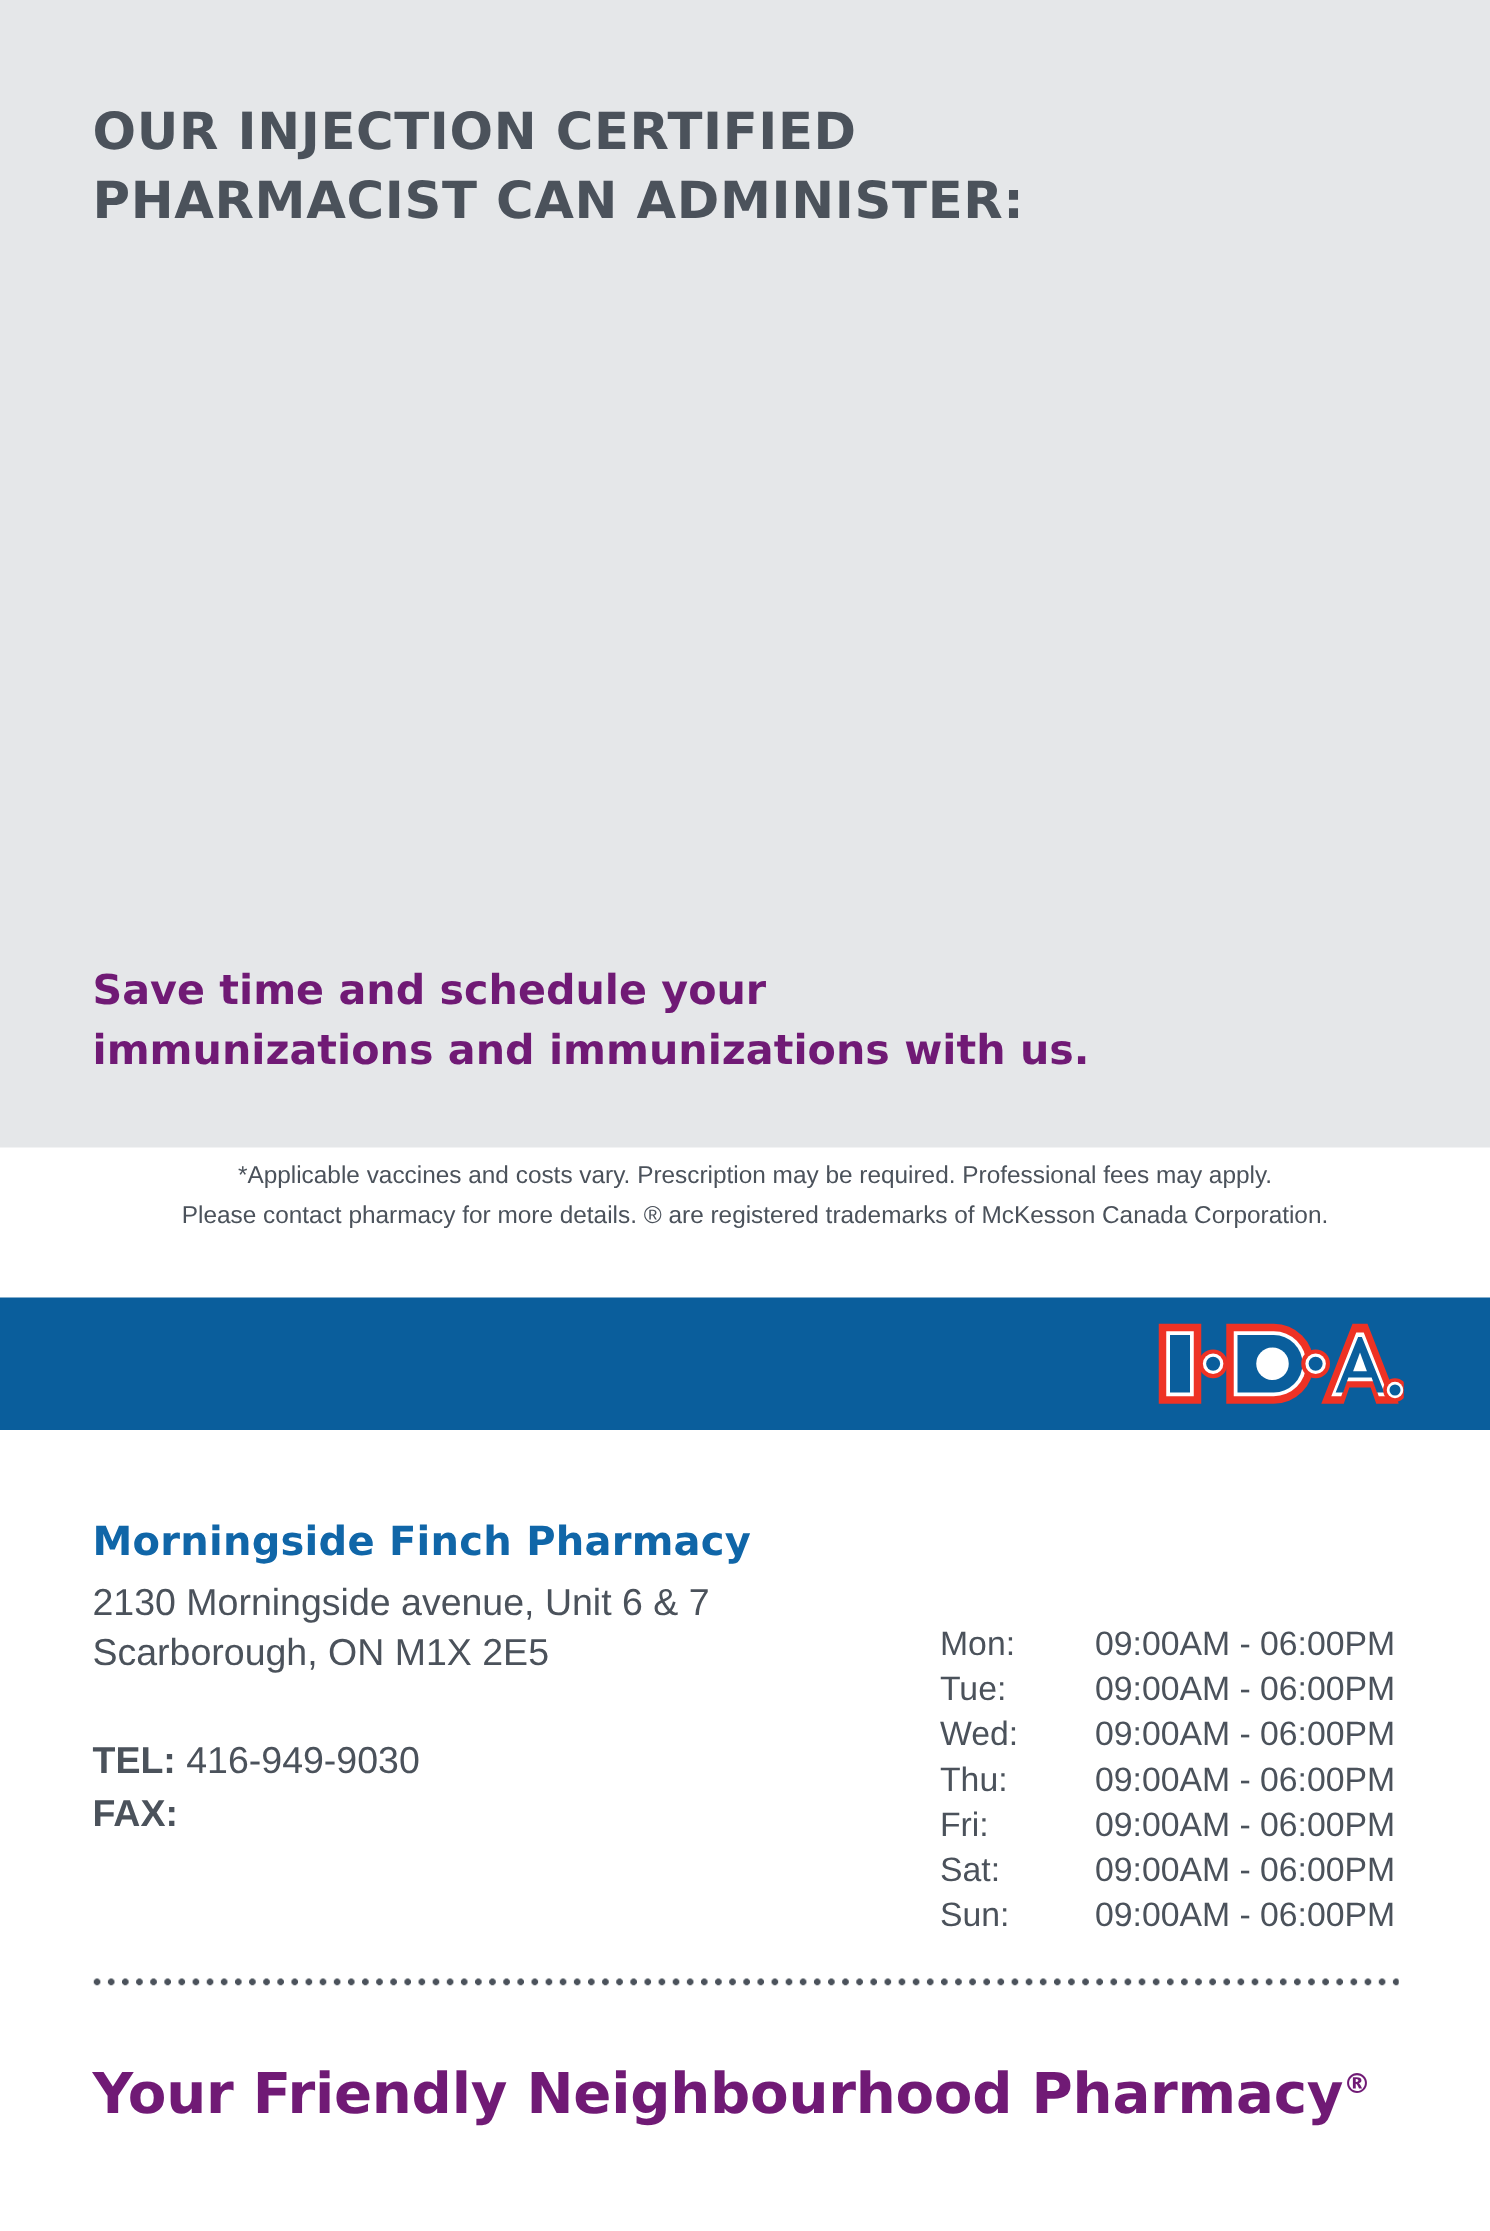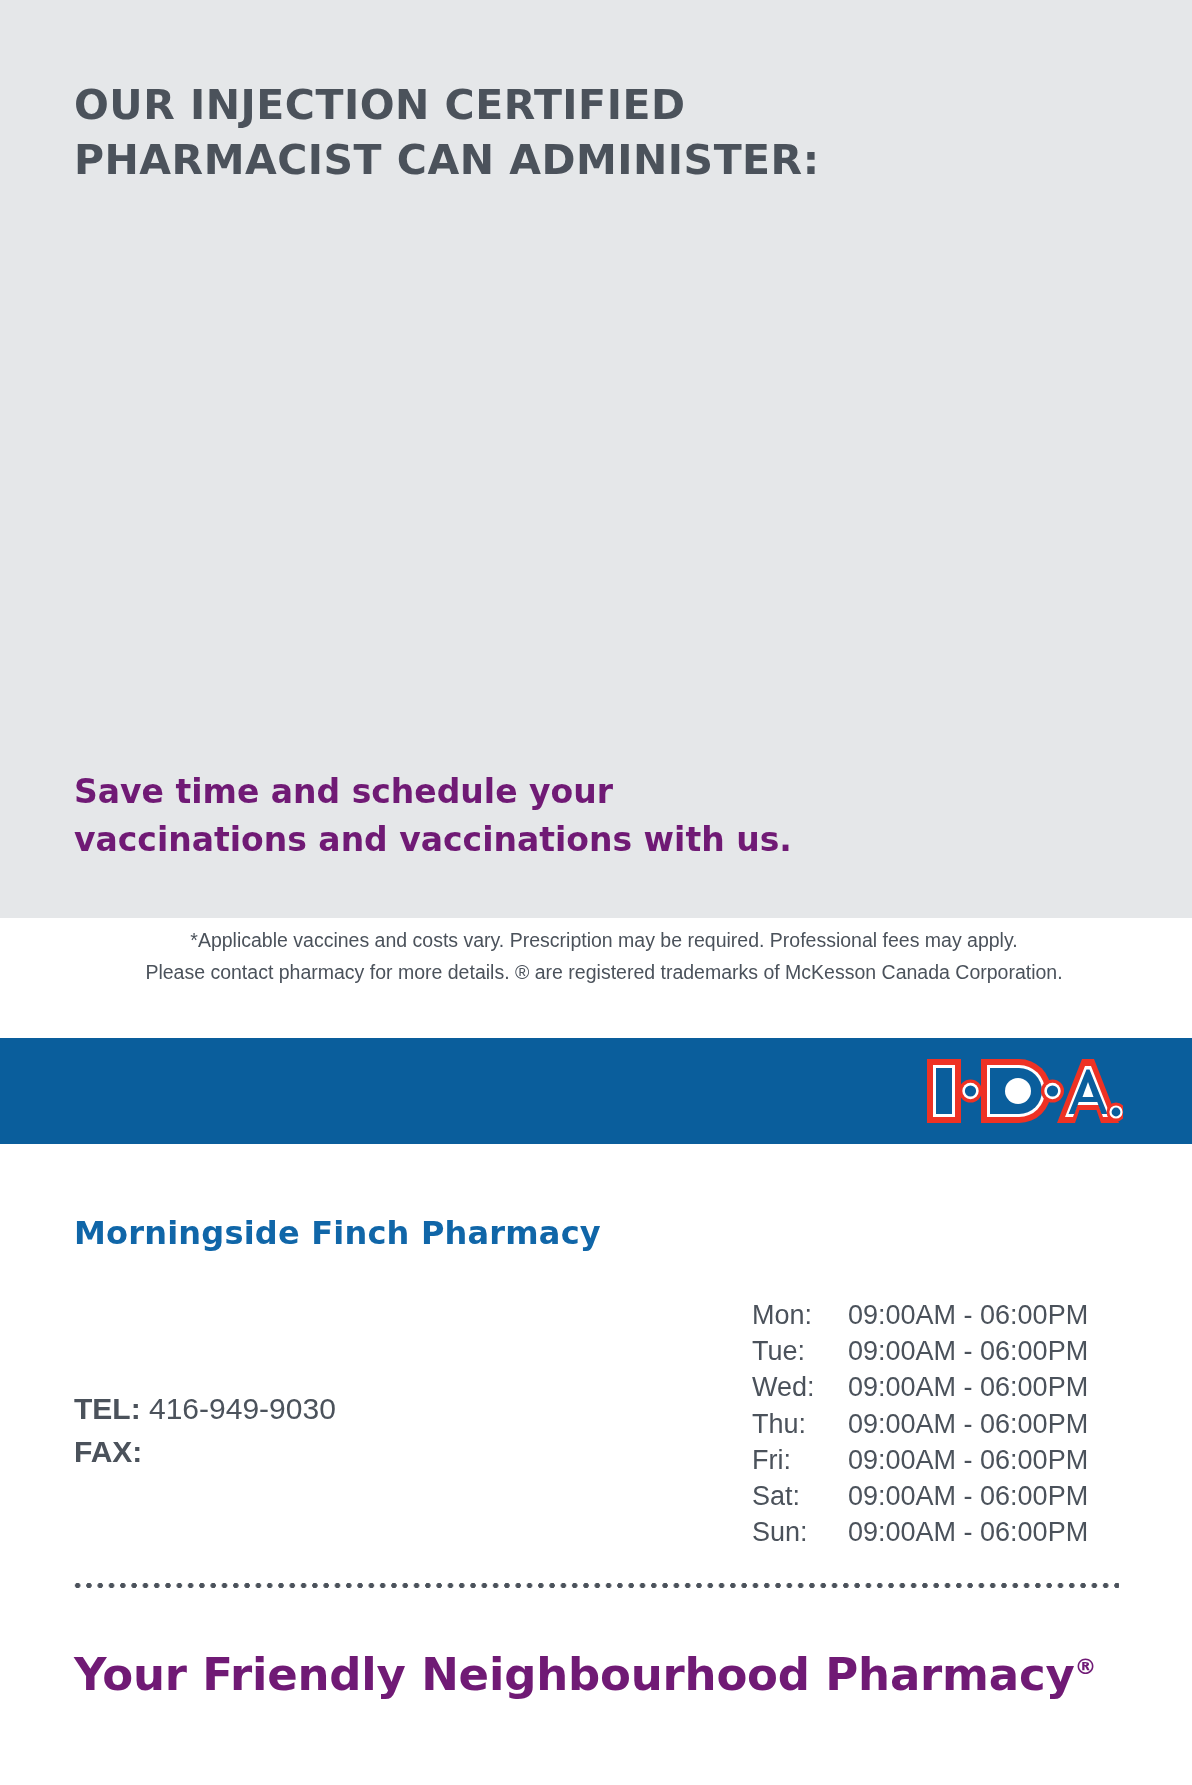--- a/index.html
+++ b/index.html
@@ -134,20 +134,21 @@
     top: 153px;
     width: 400px;
   }
   .hours .hrow {
     display: flex;
     align-items: flex-end;
     font-size: 27px;
     line-height: 1.34;
     color: #4b525b;
     white-space: nowrap;
+    gap: 28px;
   }
   .hours .day {
     width: 96px;
     flex: 0 0 96px;
   }
   .hours .time { flex: 1 1 auto; }
 
   .dotted-divider {
     position: absolute;
     left: 72px;
@@ -182,21 +183,21 @@
 
 <div class="top-panel">
 
   <div class="headline">
     <span class="line">OUR INJECTION CERTIFIED</span>
     <span class="line">PHARMACIST CAN ADMINISTER:</span>
   </div>
 
   <div class="subhead">
     <span class="line">Save time and schedule your</span>
-    <span class="line">vaccinations and vaccinations with us.</span>
+    <span class="line">immunizations and immunizations with us.</span>
   </div>
 
   <div class="disclaimer">
     <span class="line">*Applicable vaccines and costs vary. Prescription may be required. Professional fees may apply.</span>
     <span class="line">Please contact pharmacy for more details. ® are registered trademarks of McKesson Canada Corporation.</span>
   </div>
 
 </div>
 
 <div class="blue-band">
@@ -232,20 +233,24 @@
         <circle cx="193" cy="57" r="4.4" fill="#0a5e9c"></circle>
       </g>
     </svg>
   </div>
 </div>
 
 <div class="info-panel">
 
   <div class="pharmacy-name">Morningside Finch Pharmacy</div>
 
+  <div class="address">
+    <span class="line">2130 Morningside avenue, Unit 6 &amp; 7</span>
+    <span class="line">Scarborough, ON M1X 2E5</span>
+  </div>
 
   <div class="contact">
     <span class="row"><span class="lbl">TEL:</span> <span>416-949-9030</span></span>
     <span class="row"><span class="lbl">FAX:</span> <span></span></span>
   </div>
 
   <div class="hours">
     <div class="hrow">
       <span class="day">Mon:</span>
       <span class="time">09:00AM - 06:00PM</span>

